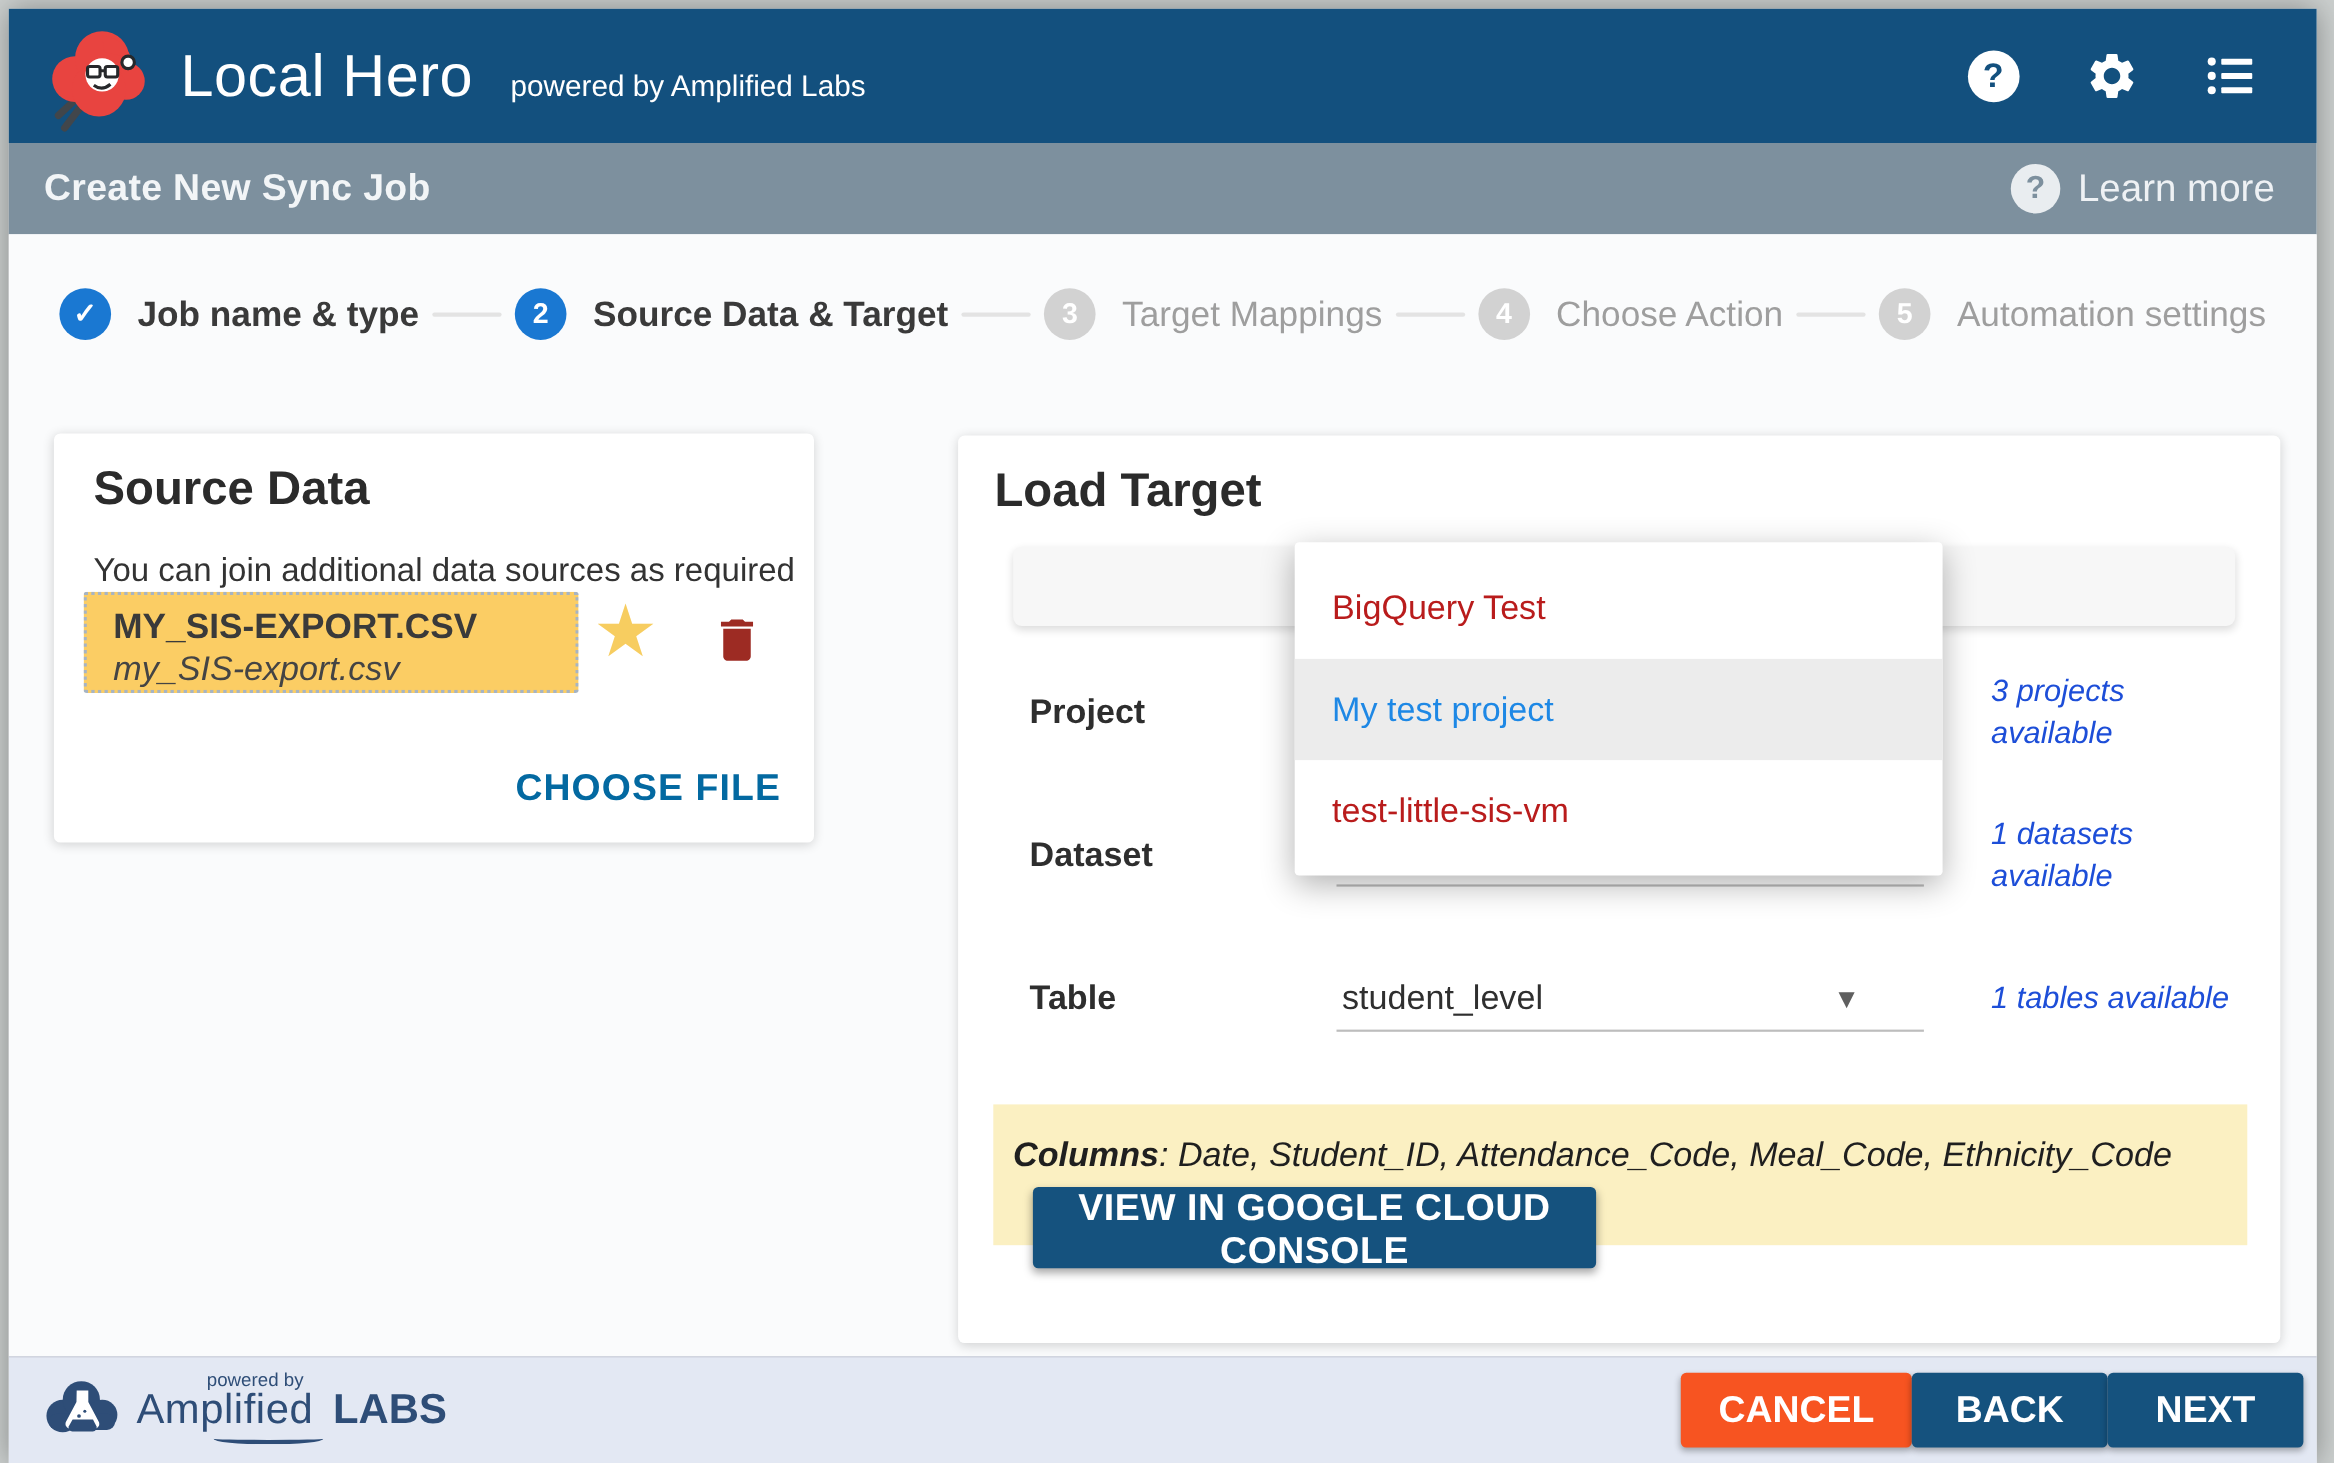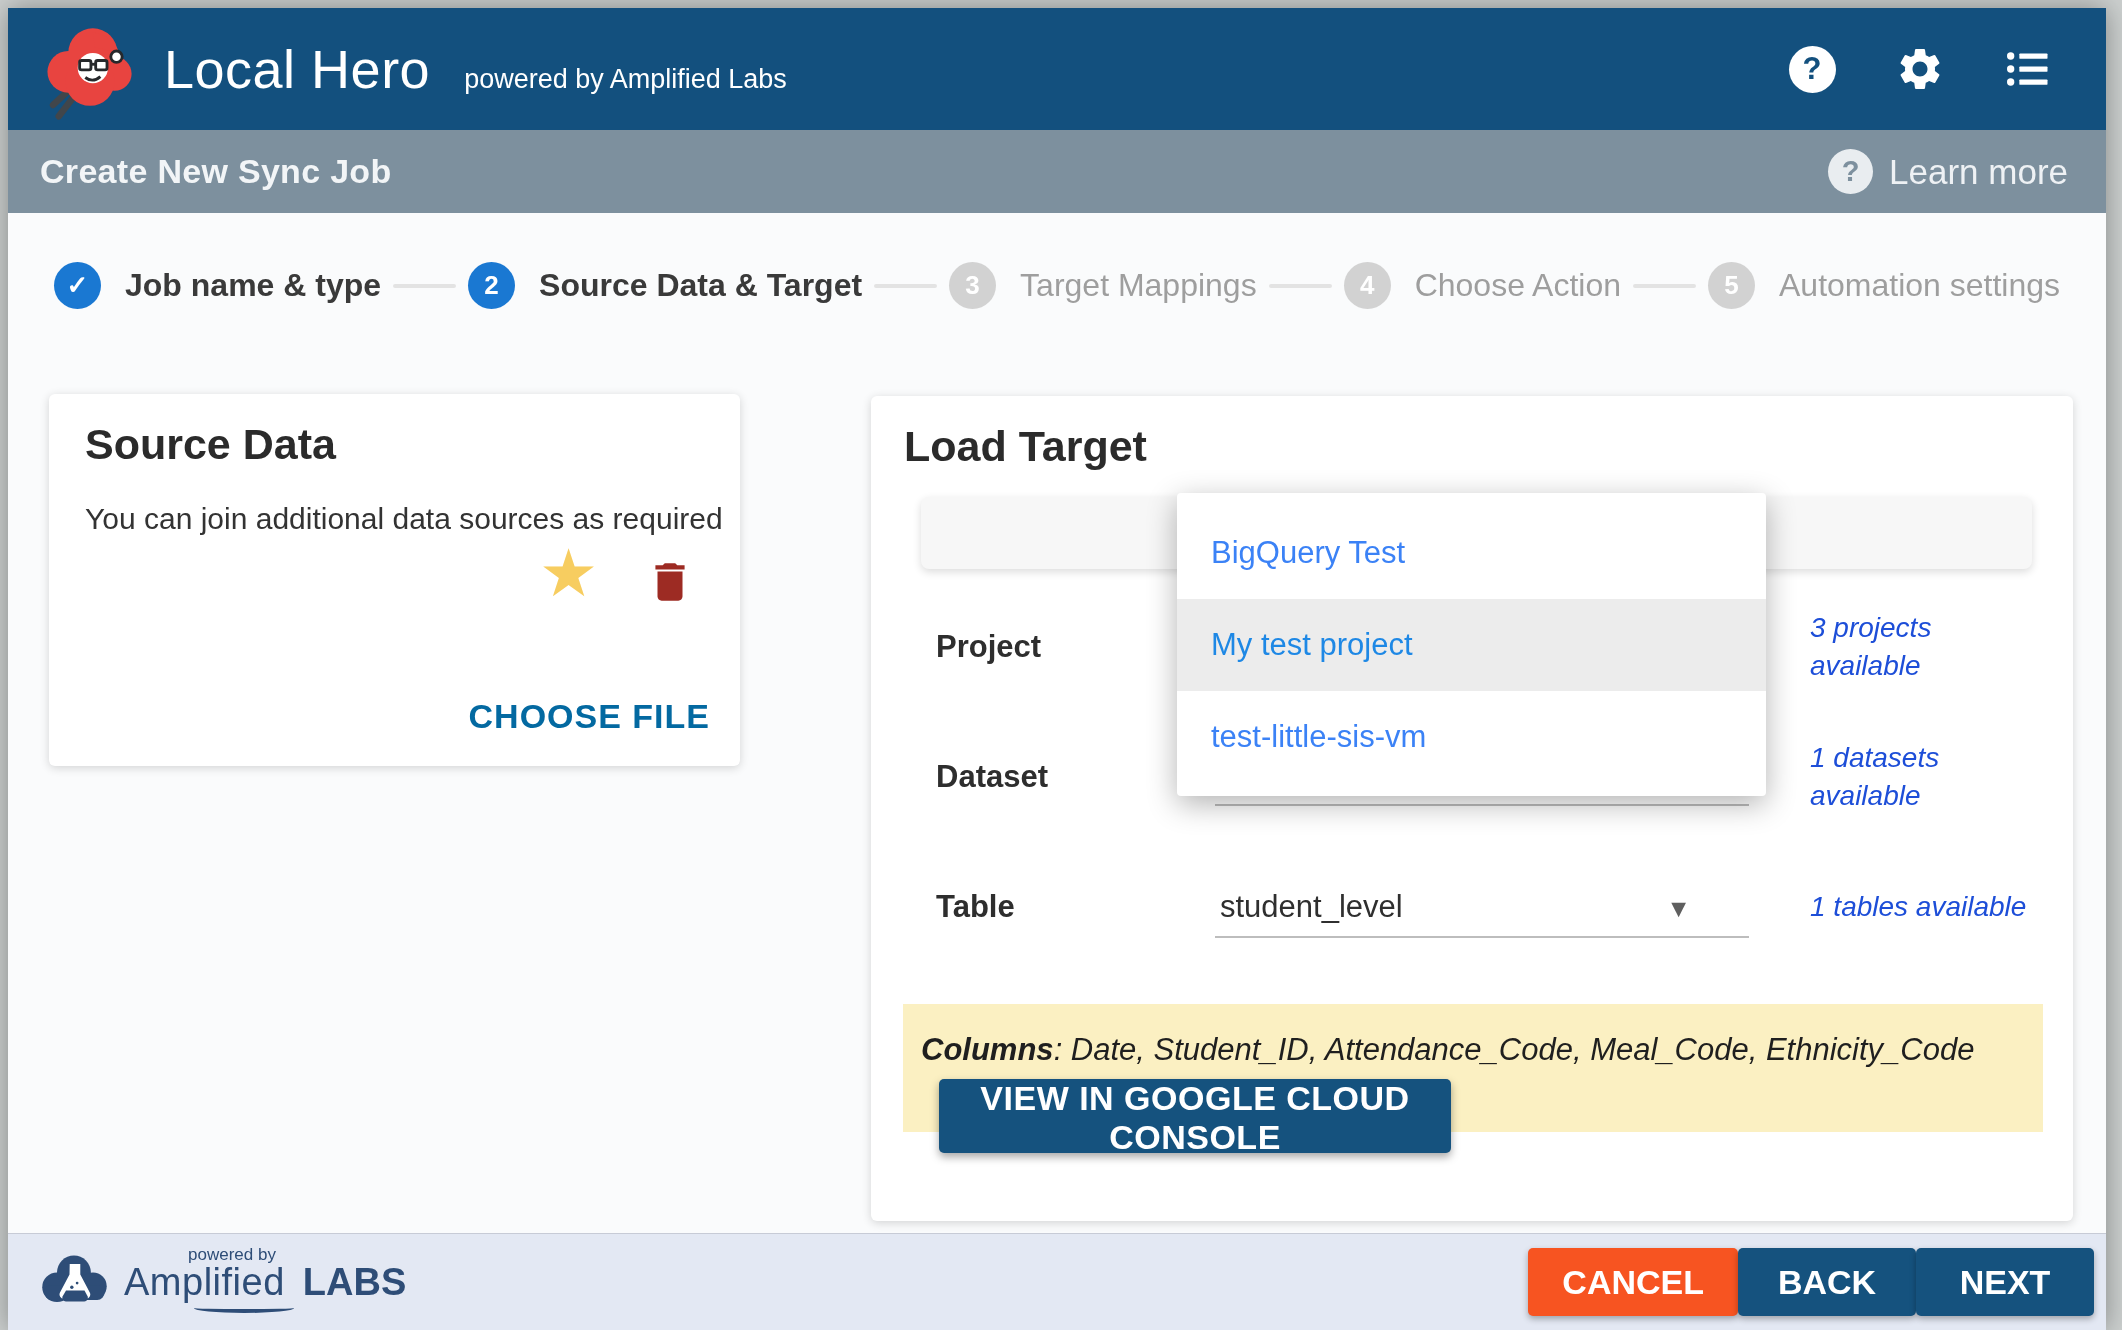--- a/index.html
+++ b/index.html
@@ -47,21 +47,21 @@
   .file-display{font-size:32px;font-weight:700;color:#3a3a3a}
   .file-original{font-size:31px;font-style:italic;color:#444;margin-top:2px}
   .star-btn{position:absolute;left:490px;top:146px;font-size:66px;color:#f7cd60;cursor:pointer;line-height:1}
   .trash-btn{position:absolute;left:596px;top:160px;cursor:pointer;width:50px;height:56px}
   .choose-file-btn{position:absolute;right:30px;bottom:30px;font-size:34px;font-weight:700;color:#0369a1;letter-spacing:1px;cursor:pointer;background:none;border:none;font-family:inherit}
 
   
   .target-card{left:863px;top:183px;width:1202px;height:825px}
   .dest-bar{position:absolute;left:50px;top:101px;width:1111px;height:72px;background:#f7f7f7;border-radius:8px;box-shadow:0 3px 8px rgba(0,0,0,.14);cursor:pointer}
   .dropdown-menu{position:absolute;left:306px;top:97px;width:589px;background:#fff;border-radius:4px;box-shadow:0 8px 30px rgba(0,0,0,.30);padding:14px 0 13px;z-index:10}
-  .dd-option{height:92px;display:flex;align-items:center;padding-left:34px;font-size:31px;color:#3b82f6;cursor:pointer}
+  .dd-option{height:92px;display:flex;align-items:center;padding-left:34px;font-size:31px;color:#b91c1c;cursor:pointer}
   .dd-option.selected{background:#ececec;color:#1e88e5}
   .field-label{position:absolute;left:65px;font-size:31px;font-weight:700;color:#2e2e2e}
   .lbl-project{top:233px}.lbl-dataset{top:363px}.lbl-table{top:493px}
   .note{position:absolute;left:939px;width:175px;font-size:28px;font-style:italic;color:#1d4ed8;line-height:1.35}
   .note-project{top:213px}.note-dataset{top:343px}.note-table{top:492px;width:auto;white-space:nowrap}
   .underline{position:absolute;left:344px;width:534px;height:2px;background:#bdbdbd}
   .u-dataset{top:408px}.u-table{top:540px}
   .table-select{position:absolute;left:344px;top:488px;width:534px;height:52px;cursor:pointer}
   .table-value{position:absolute;left:5px;top:5px;font-size:31px;color:#2f2f2f}
   .chevron{position:absolute;right:58px;top:10px;font-size:25px;color:#5f5f5f}
@@ -173,20 +173,24 @@
         <div class="step-circle muted">
             <span>5</span>
           </div>
         <div class="step-label mutedtxt">Automation settings</div>
       </div>
     </div>
 
     <section class="card source-card">
       <h2 class="card-title">Source Data</h2>
       <div class="source-hint">You can join additional data sources as required</div>
+      <div class="file-chip">
+        <div class="file-display">MY_SIS-EXPORT.CSV</div>
+        <div class="file-original">my_SIS-export.csv</div>
+      </div>
       <div class="star-btn">
         <span>★</span>
       </div>
       <div class="trash-btn">
         <svg width="50" height="56" viewBox="0 0 24 24">
           <path fill="#9d2b23" d="M6 19c0 1.1.9 2 2 2h8c1.1 0 2-.9 2-2V7H6v12zM19 4h-3.5l-1-1h-5l-1 1H5v2h14V4z"></path>
         </svg>
       </div>
       <button class="choose-file-btn">CHOOSE FILE</button>
     </section>

